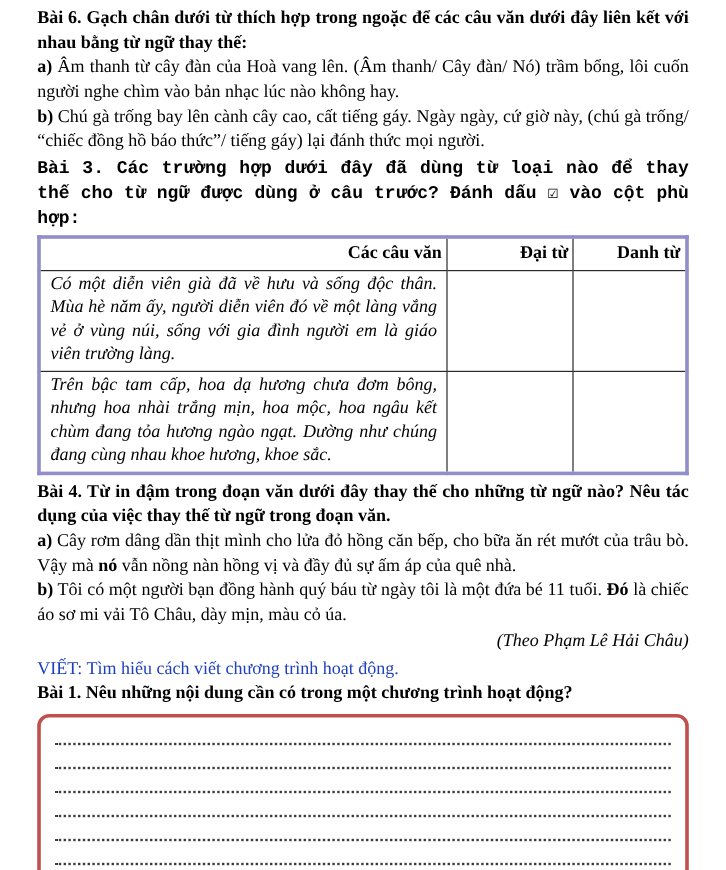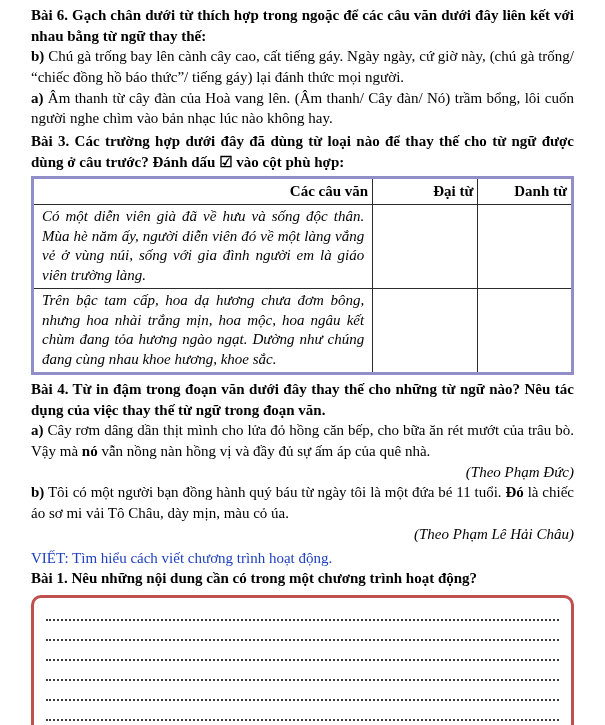--- a/index.html
+++ b/index.html
@@ -6,21 +6,21 @@
   html, body { background: #ffffff; }
   body {
     width: 605px; height: 725px; overflow: hidden;
     font-family: "Liberation Serif", "DejaVu Serif", serif;
     font-size: 15px; line-height: 1.38; color: #000;
   }
   .page { padding: 5px 31px 0 31px; }
   .h { font-weight: bold; text-align: justify; }
   .para { text-align: justify; }
   .lbl { font-weight: bold; }
-  .mt { margin-top: 2px; }
+  .mt { margin-top: 2px; font-family: Liberation Mono, monospace; }
 
   table.bai3 {
     width: 100%; border-collapse: collapse;
     border: 3px solid var(--table-border, #918ec9);
     margin: 3px 0 4px 0;
     line-height: 1.3;
   }
   table.bai3 th, table.bai3 td {
     border: 1px solid #2b2b2b; vertical-align: top;
   }
@@ -40,23 +40,23 @@
   }
   .answer-line { height: 20px; border-bottom: 2px dotted #3d3d3d; }
 </style>
 </head>
 <body>
 
 <div class="page">
 
   <p class="h">Bài 6. Gạch chân dưới từ thích hợp trong ngoặc để các câu văn dưới đây liên kết với nhau bằng từ ngữ thay thế:</p>
 
+  <p class="para"><b class="lbl">a)</b><span> Âm thanh từ cây đàn của Hoà vang lên. (Âm thanh/ Cây đàn/ Nó) trầm bổng, lôi cuốn người nghe chìm vào bản nhạc lúc nào không hay.</span></p>
+
   <p class="para"><b class="lbl">b)</b><span> Chú gà trống bay lên cành cây cao, cất tiếng gáy. Ngày ngày, cứ giờ này, (chú gà trống/ “chiếc đồng hồ báo thức”/ tiếng gáy) lại đánh thức mọi người.</span></p>
-
-  <p class="para"><b class="lbl">a)</b><span> Âm thanh từ cây đàn của Hoà vang lên. (Âm thanh/ Cây đàn/ Nó) trầm bổng, lôi cuốn người nghe chìm vào bản nhạc lúc nào không hay.</span></p>
 
   <p class="h mt">Bài 3. Các trường hợp dưới đây đã dùng từ loại nào để thay thế cho từ ngữ được dùng ở câu trước? Đánh dấu ☑ vào cột phù hợp:</p>
 
   <table class="bai3">
     <colgroup>
       <col style="width:63%">
       <col style="width:19.5%">
       <col style="width:17.5%">
     </colgroup>
     <thead>
@@ -77,21 +77,20 @@
         <td></td>
         <td></td>
       </tr>
     </tbody>
   </table>
 
   <p class="h">Bài 4. Từ in đậm trong đoạn văn dưới đây thay thế cho những từ ngữ nào? Nêu tác dụng của việc thay thế từ ngữ trong đoạn văn.</p>
 
   <p class="para"><b class="lbl">a)</b><span> Cây rơm dâng dần thịt mình cho lửa đỏ hồng căn bếp, cho bữa ăn rét mướt của trâu bò. Vậy mà </span><b>nó</b><span> vẫn nồng nàn hồng vị và đầy đủ sự ấm áp của quê nhà.</span></p>
 
-  <p class="source">(Theo Phạm Đức)</p>
 
   <p class="para"><b class="lbl">b)</b><span> Tôi có một người bạn đồng hành quý báu từ ngày tôi là một đứa bé 11 tuổi. </span><b>Đó</b><span> là chiếc áo sơ mi vải Tô Châu, dày mịn, màu cỏ úa.</span></p>
 
   <p class="source">(Theo Phạm Lê Hải Châu)</p>
 
   <p class="viet"><span>VIẾT:</span><span> Tìm hiểu cách viết chương trình hoạt động.</span></p>
 
   <p class="h">Bài 1. Nêu những nội dung cần có trong một chương trình hoạt động?</p>
 
   <div class="answer-box">

